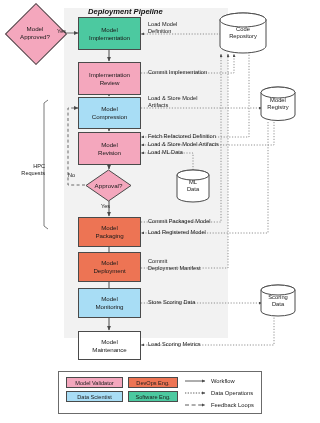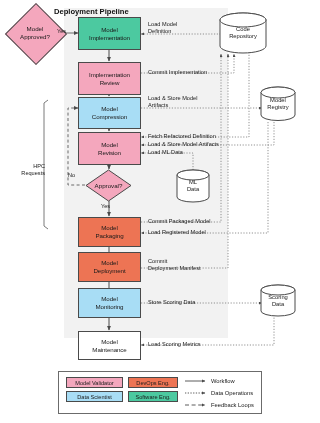--- a/index.html
+++ b/index.html
@@ -80,21 +80,21 @@
 
     <path d="M268,122 L268,233 L141,233" stroke="#777" stroke-width="0.8" fill="none" stroke-dasharray="1.2,1.6" marker-end="url(#ahs)"></path>
 
     <path d="M141,268 L228,268 L228,54" stroke="#777" stroke-width="0.8" fill="none" stroke-dasharray="1.2,1.6" marker-end="url(#ahs)"></path>
 
     <path d="M141,303 L262,303" stroke="#777" stroke-width="0.8" fill="none" stroke-dasharray="1.2,1.6" marker-end="url(#ahs)"></path>
 
     <path d="M274,312 L274,345 L141,345" stroke="#777" stroke-width="0.8" fill="none" stroke-dasharray="1.2,1.6" marker-end="url(#ahs)"></path>
   </svg>
 
-  <div class="panel-title" style="left:54px;top:7px;">Deployment Pipeline</div>
+  <div class="panel-title" style="left:88px;top:7px;font-style:italic;">Deployment Pipeline</div>
 
   <div class="diamond" style="left:14px;top:12px;width:42px;height:42px;">
     <div class="dshape"></div>
     <div class="dlabel">
         <span>Model<br>Approved?</span>
       </div>
   </div>
 
   <div class="node" style="left:78px;top:17px;width:63px;height:33px;background:#4cc9a0;">
     <span>Model<br>Implementation</span>

